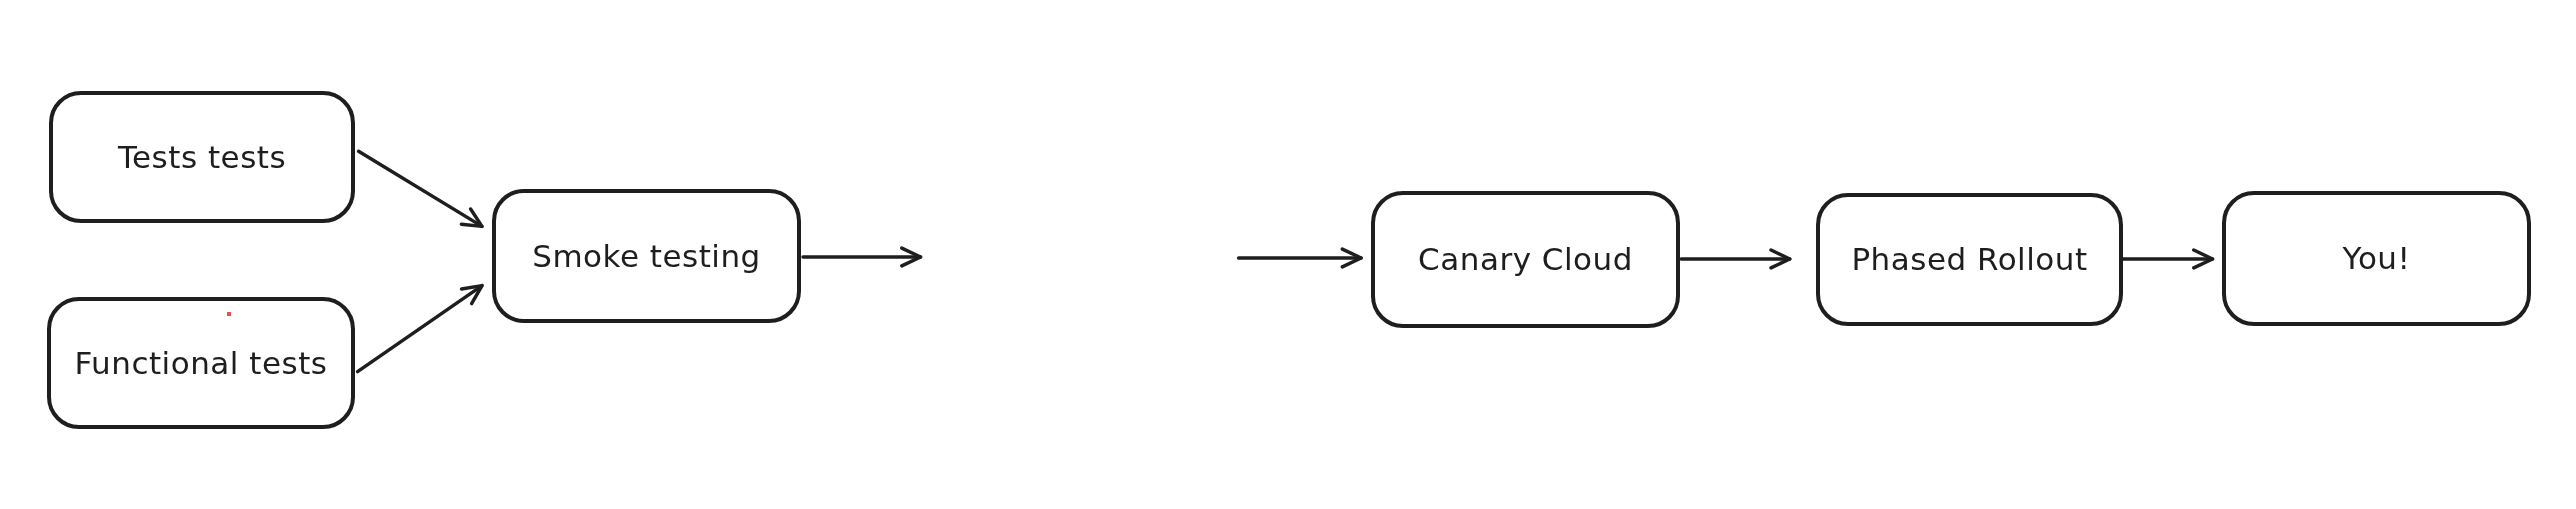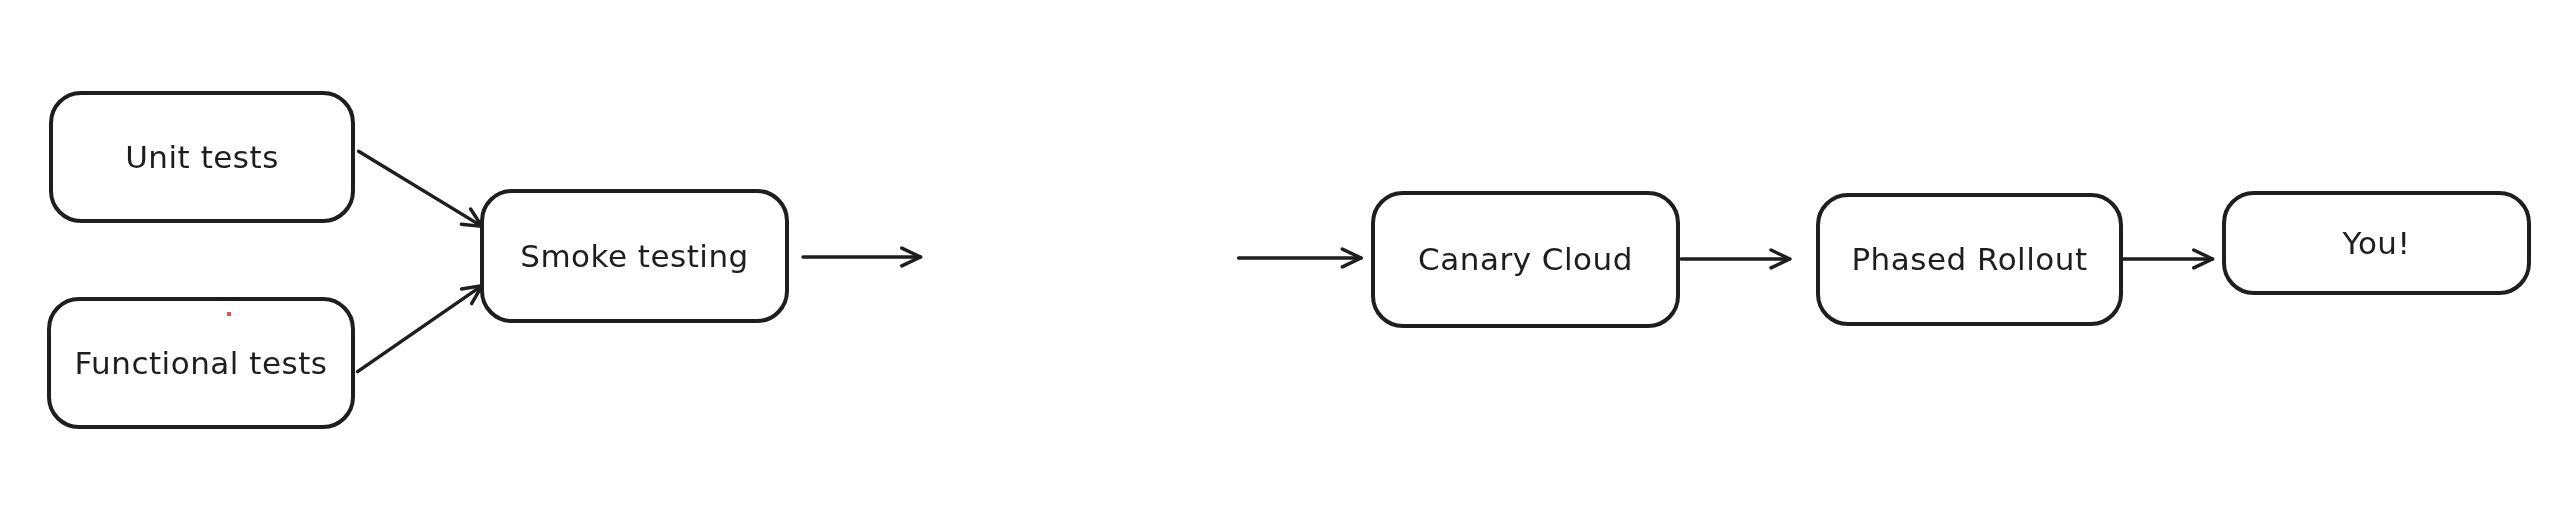--- a/index.html
+++ b/index.html
@@ -35,25 +35,25 @@
     text-align: center;
     color: #1e1e1e;
     font-size: 31px;
     line-height: 1.25;
     letter-spacing: 0.5px;
     white-space: pre-line;
   }
   
   .n-unit       { left: 49px;   top: 91px;  width: 306px; height: 132px; }
   .n-functional { left: 47px;   top: 297px; width: 308px; height: 132px; }
-  .n-smoke      { left: 480px;  top: 189px; width: 309px; height: 134px; }
+  .n-smoke      { left: 492px;  top: 189px; width: 309px; height: 134px; }
   .n-dbt        { left: 930px;  top: 190px; width: 306px; height: 133px; }
   .n-canary     { left: 1371px; top: 191px; width: 309px; height: 137px; }
   .n-phased     { left: 1800px; top: 193px; width: 307px; height: 133px; margin-left: 16px; }
-  .n-you        { left: 2222px; top: 191px; width: 309px; height: 104px; }
+  .n-you        { left: 2222px; top: 191px; width: 309px; height: 135px; }
   .artifact-dot {
     position: absolute;
     left: 227px;
     top: 312px;
     width: 4px;
     height: 4px;
     background: #d9564a;
   }
 </style>
 </head>
@@ -69,21 +69,21 @@
     </defs>
     <line x1="363" y1="153" x2="488" y2="229" stroke="#1e1e1e" stroke-width="3.5" stroke-linecap="round" marker-end="url(#arrowhead)"></line>
     <line x1="362" y1="376" x2="488" y2="289" stroke="#1e1e1e" stroke-width="3.5" stroke-linecap="round" marker-end="url(#arrowhead)"></line>
     <line x1="813" y1="260" x2="932" y2="260" stroke="#1e1e1e" stroke-width="3.5" stroke-linecap="round" marker-end="url(#arrowhead)"></line>
     <line x1="1254" y1="261" x2="1378" y2="261" stroke="#1e1e1e" stroke-width="3.5" stroke-linecap="round" marker-end="url(#arrowhead)"></line>
     <line x1="1702" y1="262" x2="1812" y2="262" stroke="#1e1e1e" stroke-width="3.5" stroke-linecap="round" marker-end="url(#arrowhead)"></line>
     <line x1="2135" y1="262" x2="2240" y2="262" stroke="#1e1e1e" stroke-width="3.5" stroke-linecap="round" marker-end="url(#arrowhead)"></line>
   </svg>
 
   <div class="node n-unit">
-    <span>Unit tests</span>
+    <span>Tests tests</span>
   </div>
 
   <div class="node n-functional">
     <span>Functional tests</span>
   </div>
 
   <div class="node n-smoke">
     <span>Smoke testing</span>
   </div>
 

